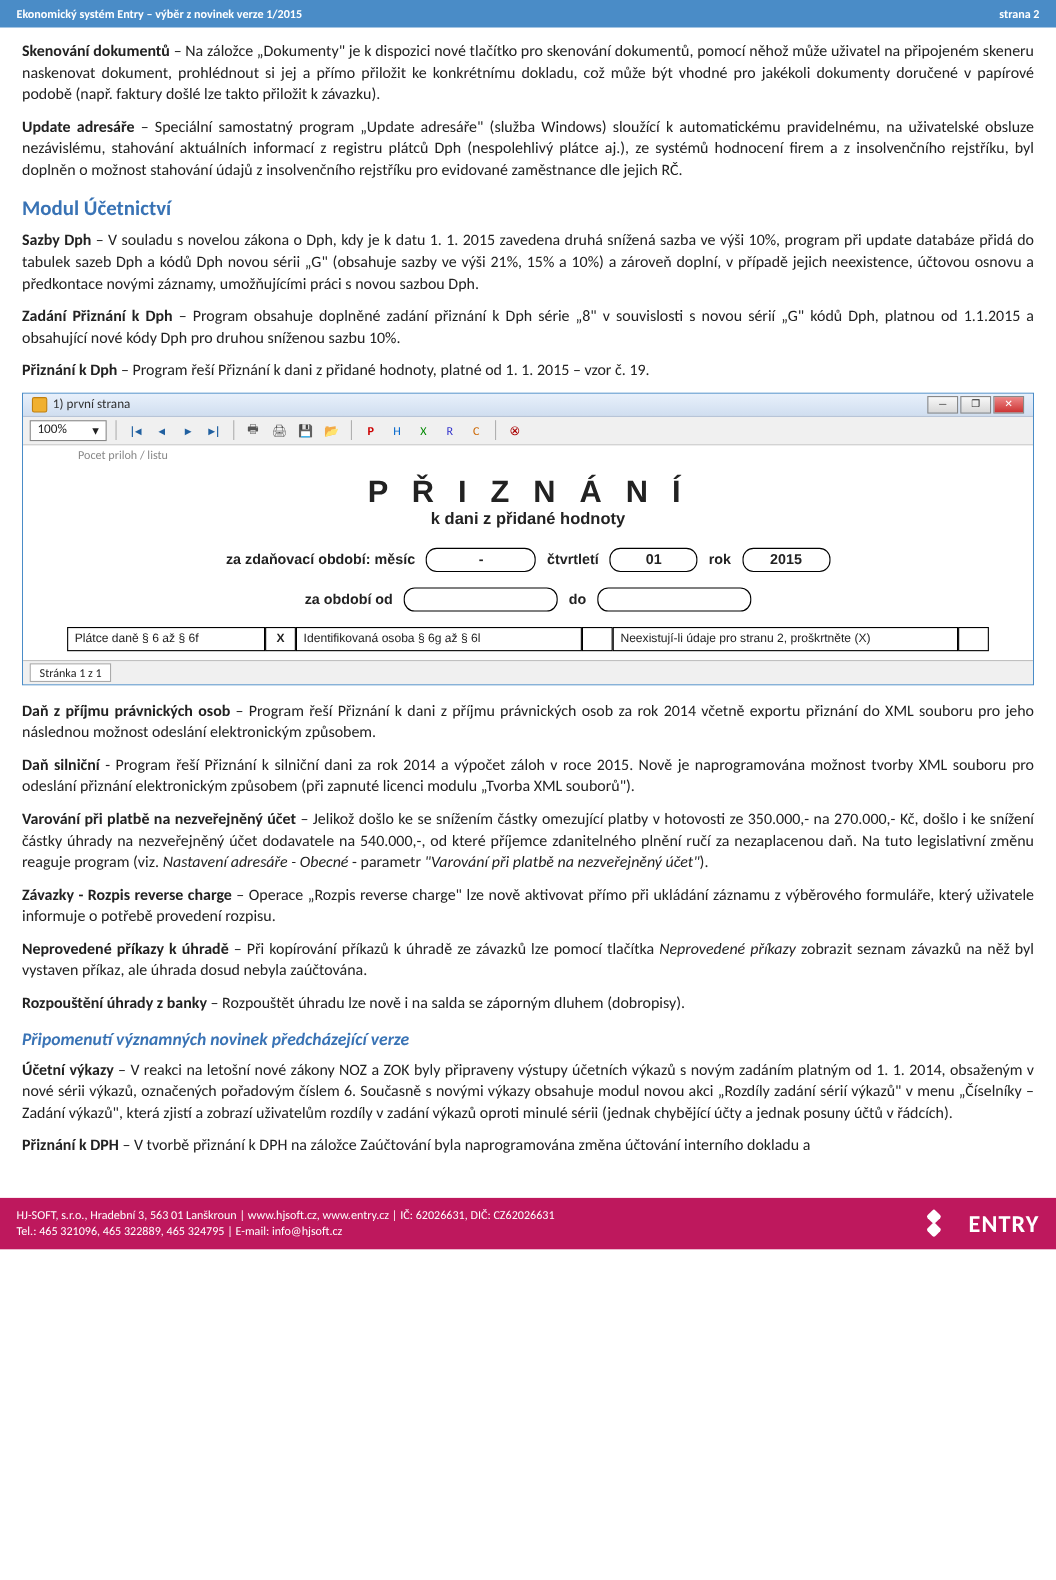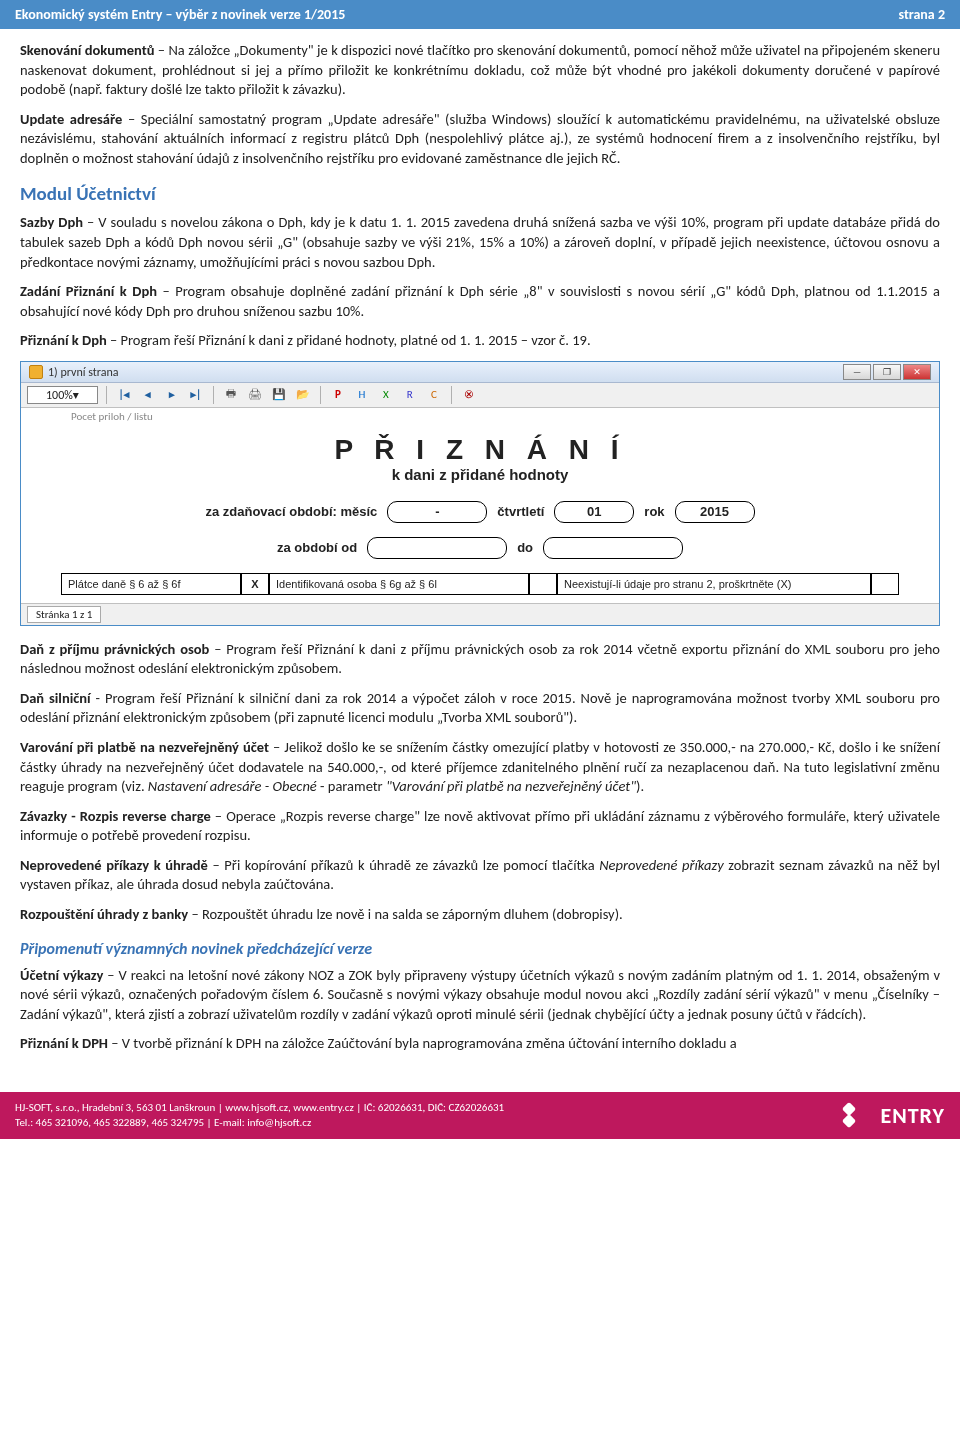--- a/index.html
+++ b/index.html
@@ -1,31 +1,31 @@
 <!DOCTYPE html>
 <html><head>
 <meta charset="utf-8">
 <style>
   * { box-sizing: border-box; margin: 0; padding: 0; }
   body { font-family: Calibri, Arial, sans-serif; font-size: 14.5px; color: #222; width: 960px; background: #fff; }
-  .header-bar { background: #4a8cc7; color: #fff; padding: 6px 15px; display: flex; justify-content: space-between; font-weight: 600; font-size: 14px; }
+  .header-bar { background: #4a8cc7; color: #fff; padding: 6px 15px; display: flex; justify-content: space-between; font-weight: 600; font-size: 11px; }
   .content { padding: 12px 20px 10px 20px; }
   .para { text-align: justify; margin-bottom: 10px; line-height: 1.35; }
   .para b { font-weight: 700; }
   .section-title { color: #3973b5; font-size: 19px; font-weight: 600; margin-top: 14px; margin-bottom: 8px; }
   .subsection-title { color: #3973b5; font-size: 16px; font-style: italic; font-weight: 600; margin-top: 14px; margin-bottom: 8px; }
   .screenshot { border: 1px solid #4a8cc7; margin: 6px 0 14px 0; }
   .win-titlebar { background: linear-gradient(#e8f0fb,#d0def0); display: flex; align-items: center; padding: 2px 8px; font-size: 12px; border-bottom: 1px solid #a8b8d0; }
   .win-icon { width: 14px; height: 14px; background: #f0b030; border: 1px solid #c08010; margin-right: 5px; border-radius: 2px; }
   .win-title { flex: 1; color: #333; }
   .win-btns { display: flex; gap: 2px; }
   .win-btn { width: 28px; height: 16px; border: 1px solid #888; background: linear-gradient(#f8f8f8,#d8d8d8); font-size: 9px; display: flex; align-items: center; justify-content: center; }
   .win-btn.close { background: linear-gradient(#e88,#c33); color: #fff; }
   .toolbar-row { background: #f0f0f0; border-bottom: 1px solid #c0c0c0; display: flex; align-items: center; padding: 3px 6px; gap: 6px; font-size: 12px; }
-  .zoom-box { border: 1px solid #888; background: #fff; padding: 1px 18px; min-width: 70px; display: flex; justify-content: space-between; }
+  .zoom-box { border: 1px solid #888; background: #fff; padding: 1px 6px; min-width: 70px; display: flex; justify-content: space-between; }
   .tb-sep { width: 1px; height: 18px; background: #b0b0b0; margin: 0 2px; }
   .tb-icon { width: 18px; height: 18px; display: inline-flex; align-items: center; justify-content: center; font-size: 11px; color: #555; }
   .tb-icon.nav { color: #2060a0; font-weight: bold; }
   .form-body { background: #fff; padding: 14px 40px 8px 40px; position: relative; }
   .truncated-top { color: #888; font-size: 11px; position: absolute; left: 50px; top: 2px; }
   .priznani-title { text-align: center; font-family: Arial, sans-serif; font-weight: 700; font-size: 28px; letter-spacing: 7px; margin-top: 12px; }
   .priznani-sub { text-align: center; font-family: Arial, sans-serif; font-weight: 700; font-size: 15px; margin-bottom: 18px; }
   .form-row { display: flex; align-items: center; justify-content: center; gap: 10px; font-size: 13px; font-family: Arial, sans-serif; font-weight: 700; margin-bottom: 14px; text-align: center; }
   .form-field { border: 1px solid #000; border-radius: 10px; min-width: 80px; height: 22px; display: inline-flex; align-items: center; justify-content: center; font-weight: 700; padding: 0 12px; background: #fff; }
   .bottom-row { display: flex; font-size: 11px; font-family: Arial, sans-serif; }

